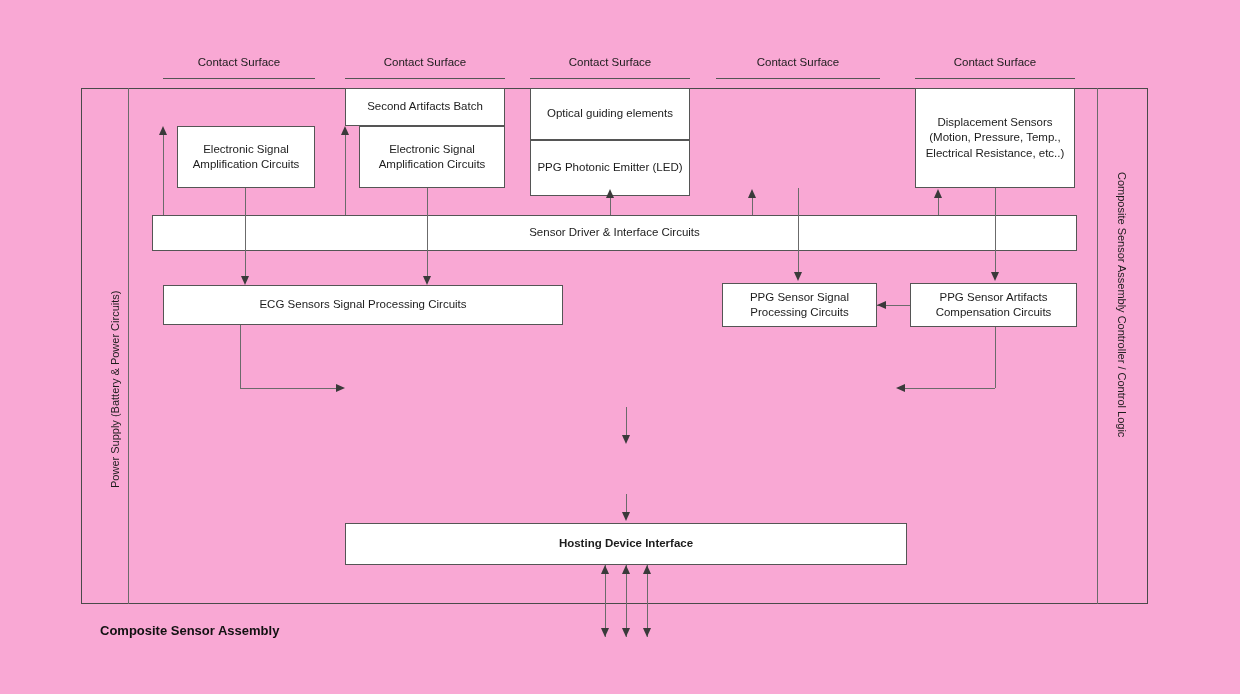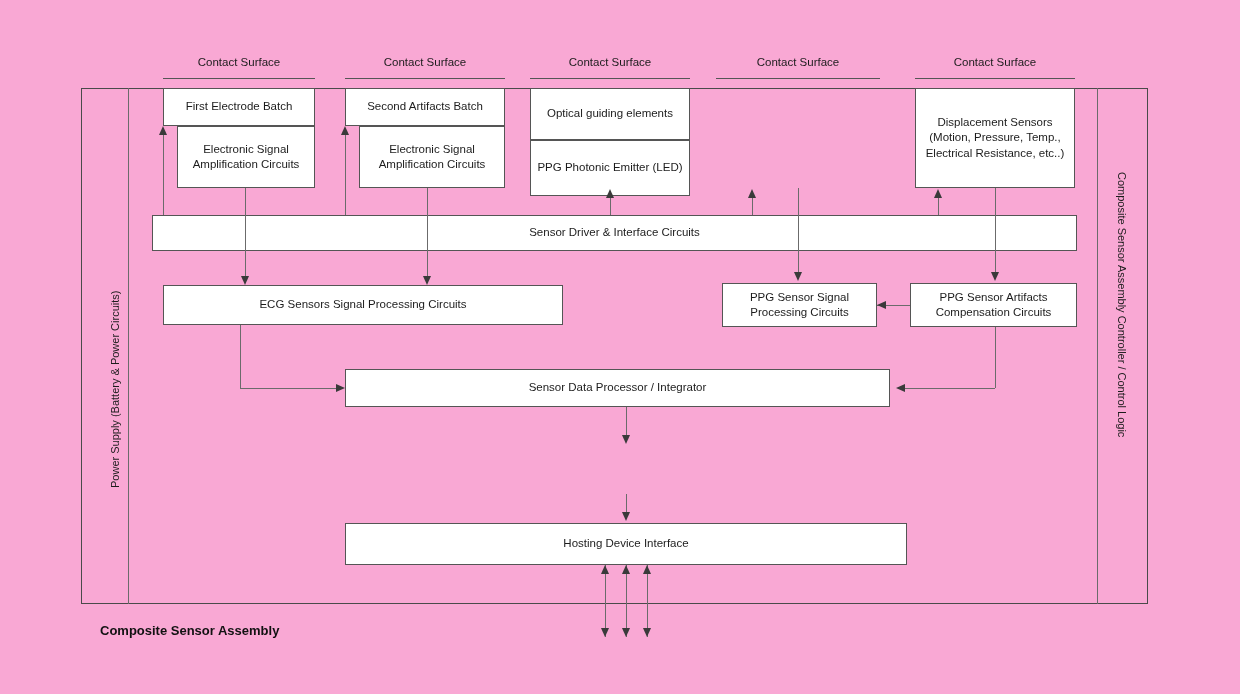--- a/index.html
+++ b/index.html
@@ -129,40 +129,38 @@
 
   <div class="outer" style="left:81px;top:88px;width:1067px;height:516px;"></div>
 
   <div class="vline" style="left:128px;top:88px;height:516px;"></div>
 
   <div class="vline" style="left:1097px;top:88px;height:516px;"></div>
 
   <div class="vlabel ccw" style="left:109px;top:488px;">Power Supply (Battery &amp; Power Circuits)</div>
   <div class="vlabel cw" style="left:1128px;top:172px;">Composite Sensor Assembly Controller / Control Logic</div>
 
-  <div class="box" style="left:163px;top:88px;width:152px;height:38px;">First Electrode Batch</div>
   <div class="box" style="left:177px;top:126px;width:138px;height:62px;">Electronic Signal Amplification Circuits</div>
 
   <div class="box" style="left:345px;top:88px;width:160px;height:38px;">Second Artifacts Batch</div>
   <div class="box" style="left:359px;top:126px;width:146px;height:62px;">Electronic Signal Amplification Circuits</div>
 
   <div class="box" style="left:530px;top:88px;width:160px;height:52px;">Optical guiding elements</div>
   <div class="box" style="left:530px;top:140px;width:160px;height:56px;">PPG Photonic Emitter (LED)</div>
 
 
   <div class="box" style="left:915px;top:88px;width:160px;height:100px;">Displacement Sensors (Motion, Pressure, Temp., Electrical Resistance, etc..)</div>
 
   <div class="box" style="left:152px;top:215px;width:925px;height:36px;">Sensor Driver &amp; Interface Circuits</div>
 
   <div class="box" style="left:163px;top:285px;width:400px;height:40px;">ECG Sensors Signal Processing Circuits</div>
   <div class="box" style="left:722px;top:283px;width:155px;height:44px;">PPG Sensor Signal Processing Circuits</div>
   <div class="box" style="left:910px;top:283px;width:167px;height:44px;">PPG Sensor Artifacts Compensation Circuits</div>
 
-  <div class="box" style="left:345px;top:369px;width:545px;height:38px;">Sensor Data Processor / Integrator</div>
-  <div class="box" style="left:345px;top:523px;width:562px;height:42px;">Hosting Device Interface</div>
+  <div class="box" style="left:345px;top:523px;width:562px;height:42px;font-weight:bold;">Hosting Device Interface</div>
 
   <div class="vline" style="left:245px;top:188px;height:94px;"></div>
   <div class="arrow down" style="left:240.5px;top:276px;"></div>
 
   <div class="vline" style="left:163px;top:132px;height:83px;"></div>
   <div class="arrow up" style="left:158.5px;top:126px;"></div>
 
   <div class="vline" style="left:427px;top:188px;height:94px;"></div>
   <div class="arrow down" style="left:422.5px;top:276px;"></div>
 

